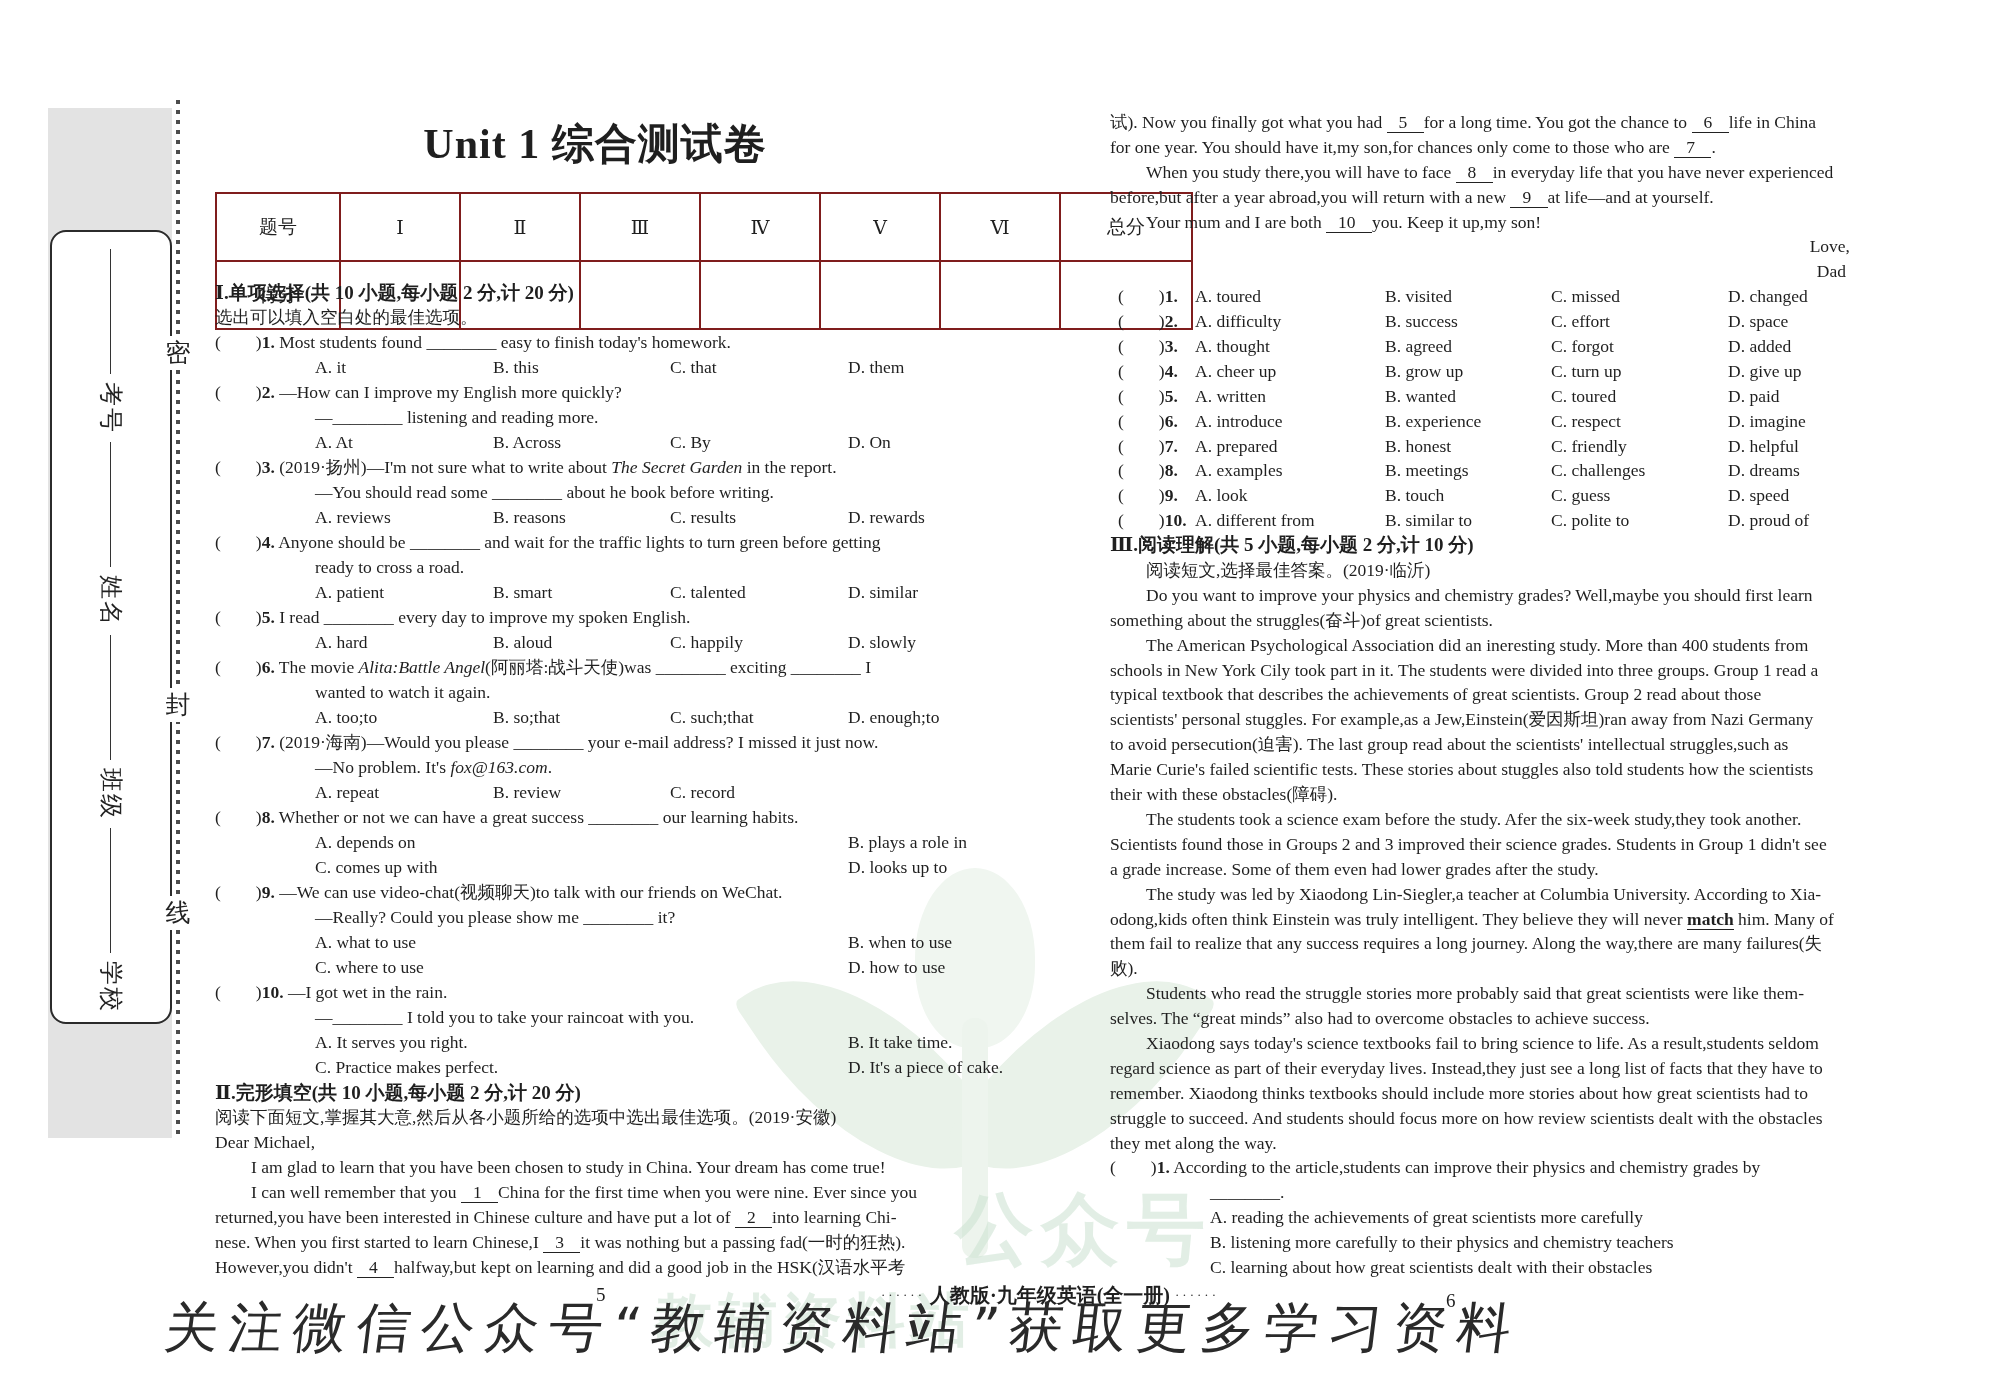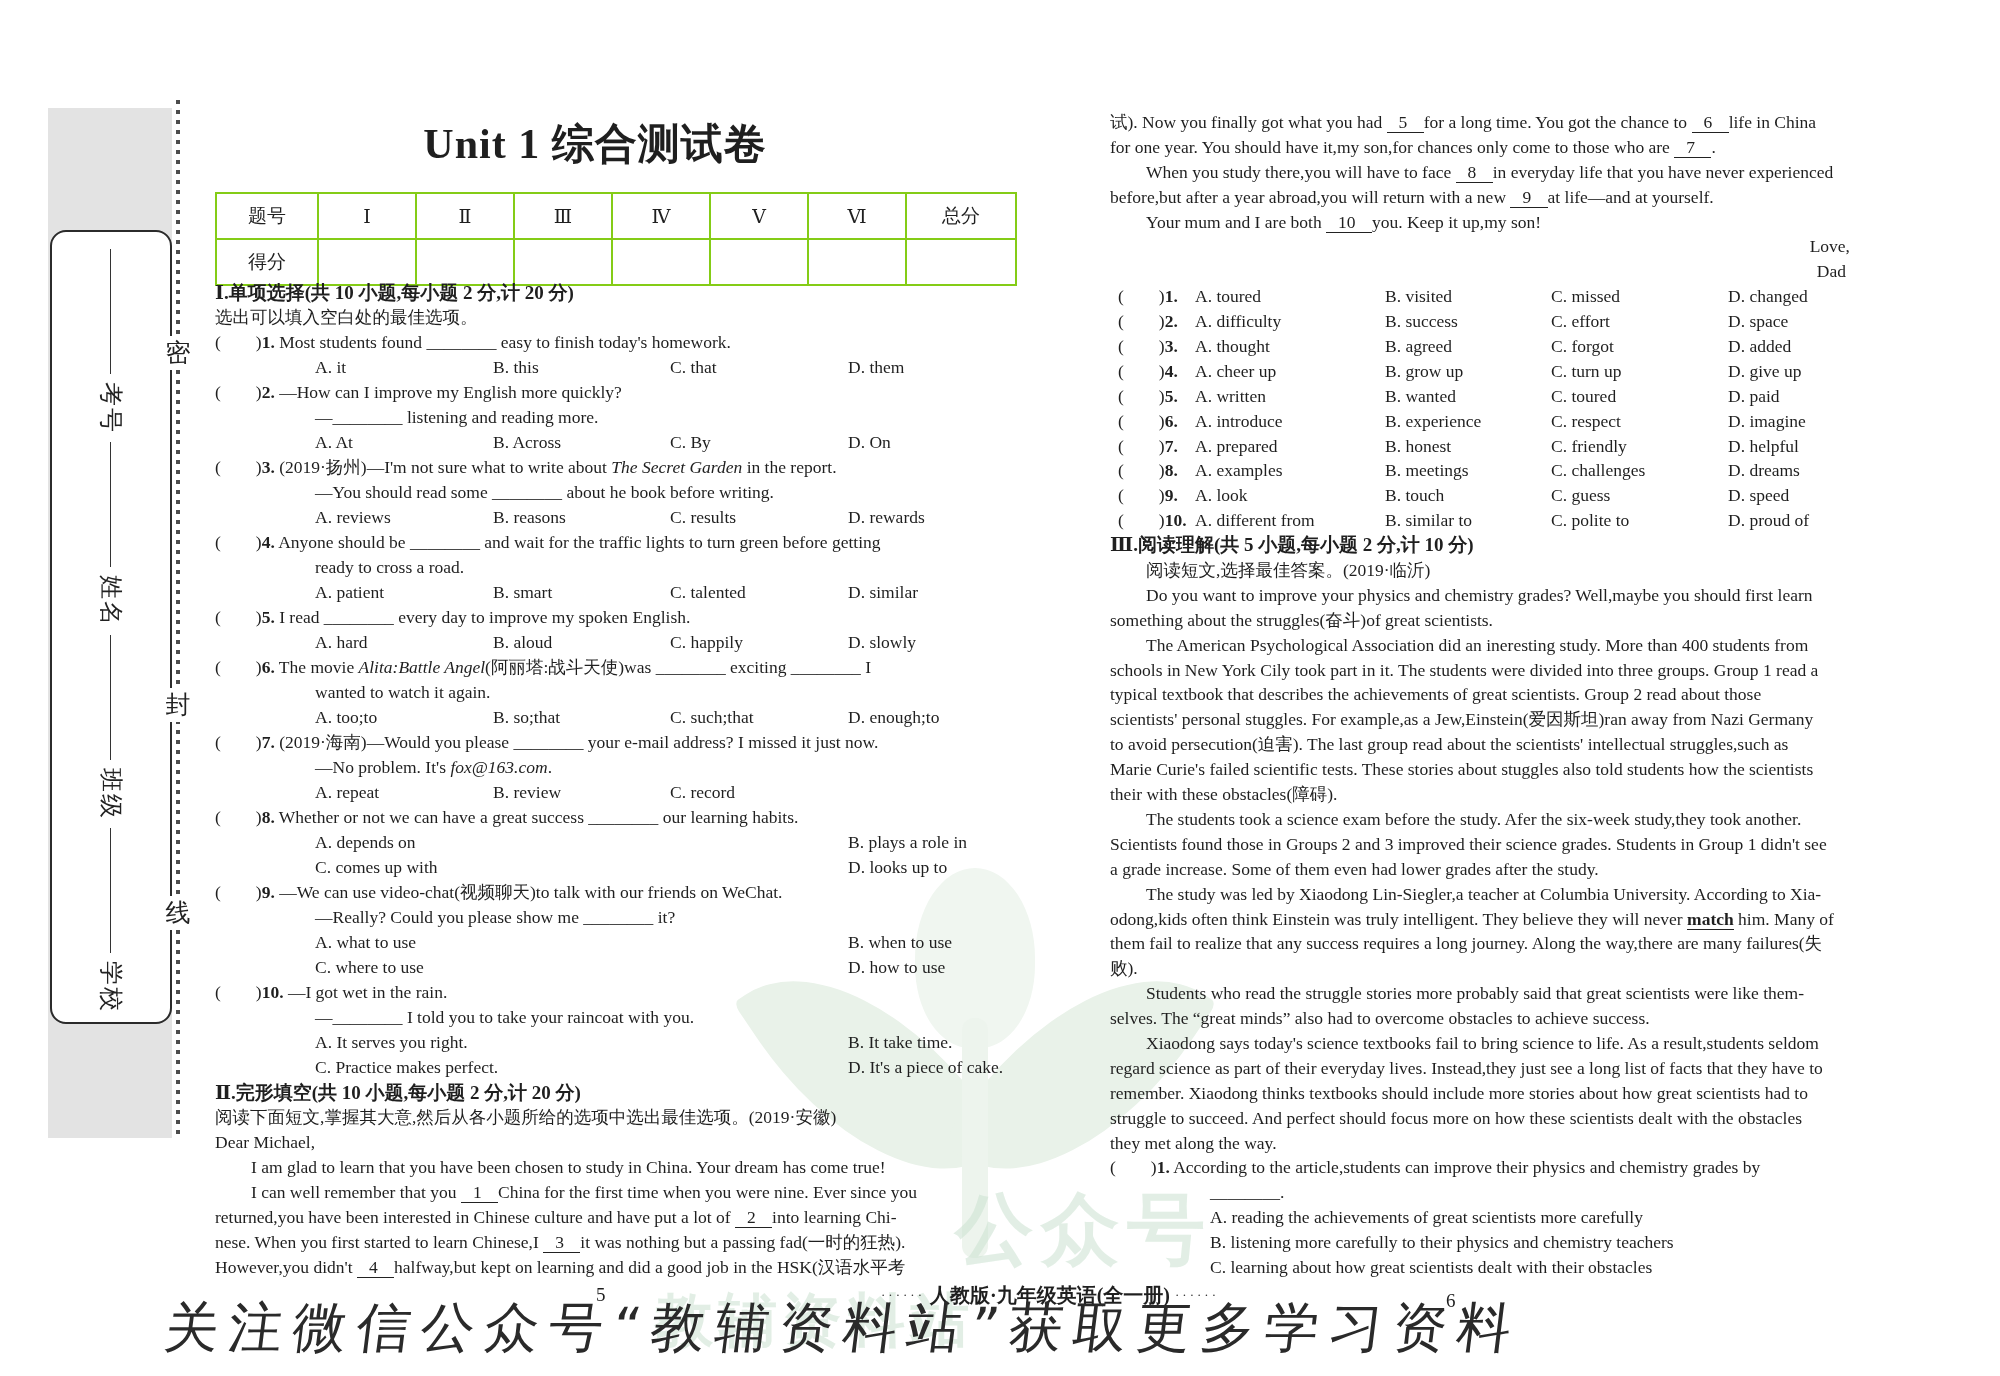--- a/index.html
+++ b/index.html
@@ -33,21 +33,21 @@
   .fl-label{flex:0 0 auto;}
   #seal-line{left:176px;top:100px;width:3.5px;height:1038px;z-index:1;
     background:repeating-linear-gradient(to bottom,#4c4c4c 0 4px,transparent 4px 10px);}
   .sealchar{left:161px;width:34px;height:34px;line-height:34px;text-align:center;background:#fff;
     font-size:25px;color:#222;z-index:2;}
 
   
   #page-title{left:215px;top:116px;width:760px;text-align:center;font-size:42px;font-weight:bold;z-index:2;letter-spacing:1px;}
   #score-table{left:215px;top:192px;z-index:2;}
   #score-table table{border-collapse:collapse;}
-  #score-table td{border:2px solid #84cc16;height:36px;text-align:center;font-size:19px;padding:4px;}
+  #score-table td{border:2px solid #7f1d1d;height:36px;text-align:center;font-size:19px;padding:15px;}
   #score-table td.c0{width:92px;}
   #score-table td.cm{width:88px;}
   #score-table td.c7{width:100px;}
 
   
   .col{z-index:2;}
   #leftcol{left:215px;top:280px;width:852px;}
   #rightcol{left:1110px;top:110px;width:802px;}
   .line{position:relative;height:25px;line-height:25px;font-size:17.5px;white-space:nowrap;}
   #rightcol .line{height:24.9px;line-height:24.9px;}
@@ -329,21 +329,21 @@
   <div class="line">a grade increase. Some of them even had lower grades after the study.</div>
   <div class="line ind">The study was led by Xiaodong Lin-Siegler,a teacher at Columbia University. According to Xia-</div>
   <div class="line">odong,kids often think Einstein was truly intelligent. They believe they will never <b class="bu">match</b> him. Many of</div>
   <div class="line">them fail to realize that any success requires a long journey. Along the way,there are many failures(失</div>
   <div class="line">败).</div>
   <div class="line ind">Students who read the struggle stories more probably said that great scientists were like them-</div>
   <div class="line">selves. The “great minds” also had to overcome obstacles to achieve success.</div>
   <div class="line ind">Xiaodong says today's science textbooks fail to bring science to life. As a result,students seldom</div>
   <div class="line">regard science as part of their everyday lives. Instead,they just see a long list of facts that they have to</div>
   <div class="line">remember. Xiaodong thinks textbooks should include more stories about how great scientists had to</div>
-  <div class="line">struggle to succeed. And perfect should focus more on how these scientists dealt with the obstacles</div>
+  <div class="line">struggle to succeed. And students should focus more on how review scientists dealt with the obstacles</div>
   <div class="line">they met along the way.</div>
 
   <div class="line">(　　)<b>1.</b> According to the article,students can improve their physics and chemistry grades by</div>
   <div class="line cont">________.</div>
   <div class="line cont">A. reading the achievements of great scientists more carefully</div>
   <div class="line cont">B. listening more carefully to their physics and chemistry teachers</div>
   <div class="line cont">C. learning about how great scientists dealt with their obstacles</div>
 </div>
 
 <div class="abs" id="pg5">5</div>

